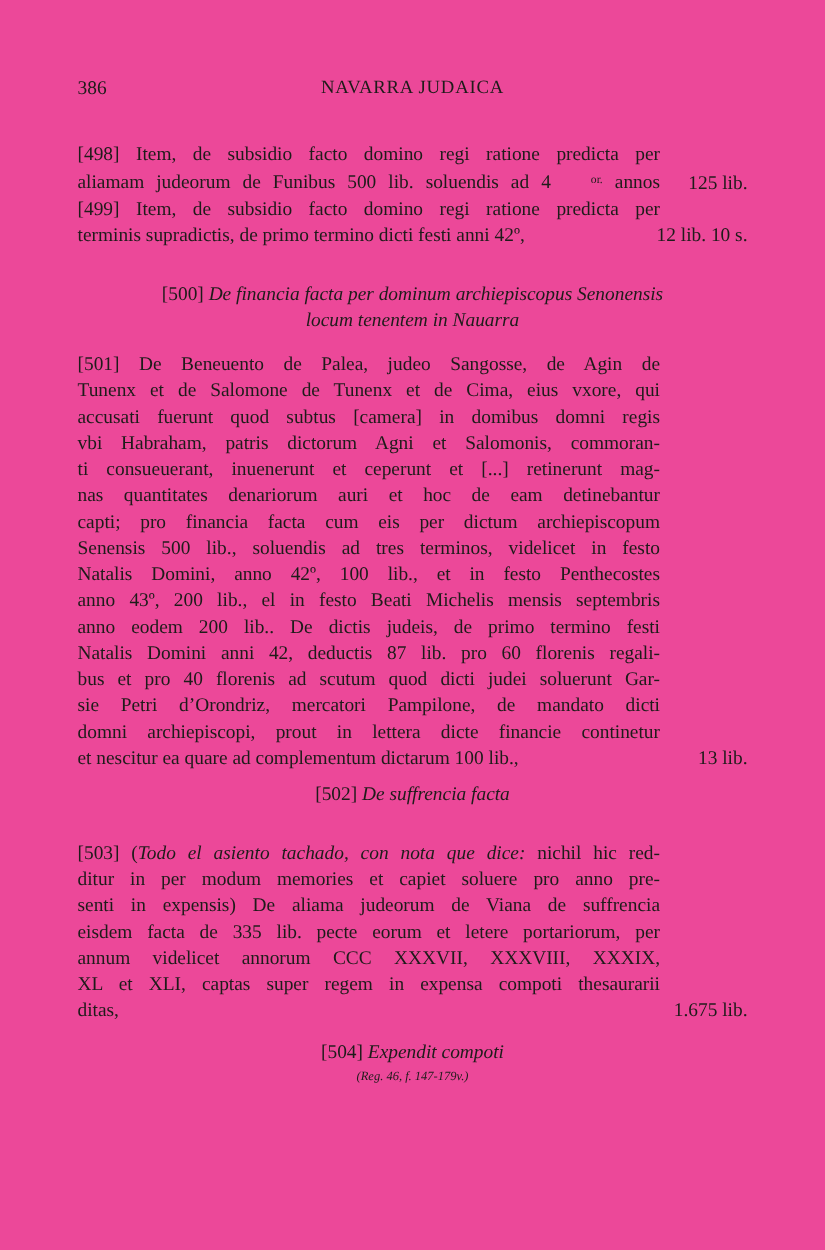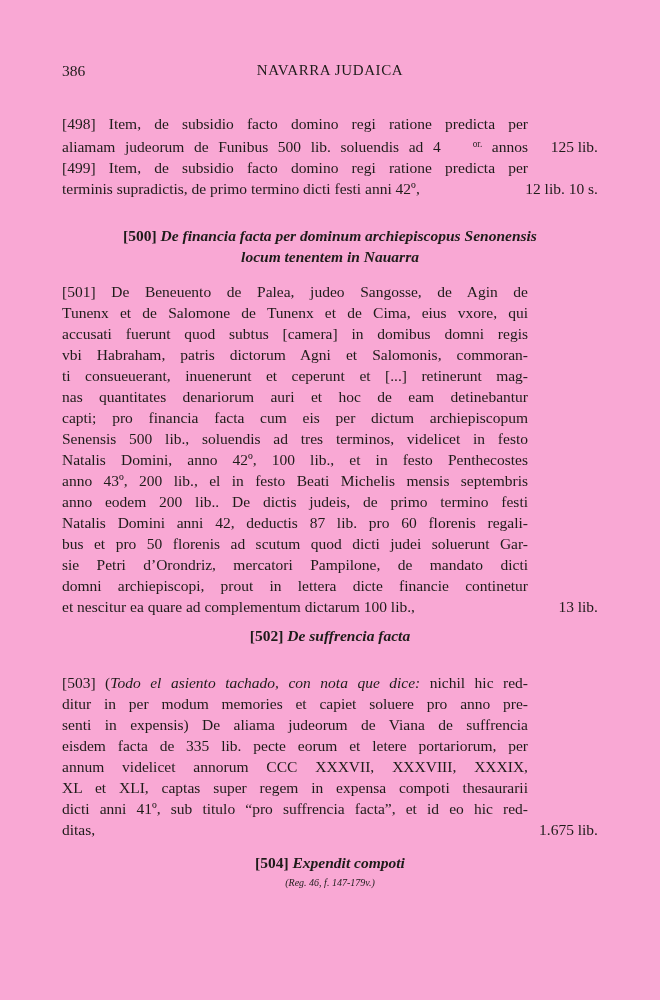--- a/index.html
+++ b/index.html
@@ -5,21 +5,21 @@
   html, body {
     margin: 0;
     padding: 0;
     background: #ffffff;
   }
   .page {
     position: relative;
     width: 660px;
     height: 1000px;
     box-sizing: border-box;
-    background: #f9a8d4;
+    background: #ec4899;
     color: #1e1c1a;
     font-family: "Liberation Serif", "DejaVu Serif", serif;
     padding: 60px 62px 0 62px;
     overflow: hidden;
   }
   .pagehead {
     position: relative;
     height: 21px;
     line-height: 21px;
   }
@@ -60,21 +60,20 @@
     font-size: 0.6em;
     vertical-align: 0.5em;
     margin-left: 32px;
   }
   .heading { width: 536px; }
   .heading .line {
     font-size: 15.5px;
     line-height: 21px;
     text-align: center;
     text-align-last: center;
-    font-weight: bold;
   }
   .source {
     text-align: center;
     font-style: italic;
     font-size: 10px;
     line-height: 20px;
   }
   #p498 { margin-top: 32px; }
   #p499 { margin-top: 0; }
   #h500 { margin-top: 26px; }
@@ -123,21 +122,21 @@
         <div class="line"><span>accusati fuerunt quod subtus [camera] in domibus domni regis</span></div>
         <div class="line"><span>vbi Habraham, patris dictorum Agni et Salomonis, commoran-</span></div>
         <div class="line"><span>ti consueuerant, inuenerunt et ceperunt et [...] retinerunt mag-</span></div>
         <div class="line"><span>nas quantitates denariorum auri et hoc de eam detinebantur</span></div>
         <div class="line"><span>capti; pro financia facta cum eis per dictum archiepiscopum</span></div>
         <div class="line"><span>Senensis 500 lib., soluendis ad tres terminos, videlicet in festo</span></div>
         <div class="line"><span>Natalis Domini, anno 42º, 100 lib., et in festo Penthecostes</span></div>
         <div class="line"><span>anno 43º, 200 lib., el in festo Beati Michelis mensis septembris</span></div>
         <div class="line"><span>anno eodem 200 lib.. De dictis judeis, de primo termino festi</span></div>
         <div class="line"><span>Natalis Domini anni 42, deductis 87 lib. pro 60 florenis regali-</span></div>
-        <div class="line"><span>bus et pro 50 florenis ad scutum quod dicti judei soluerunt Gar-</span></div>
+        <div class="line"><span>bus et pro 40 florenis ad scutum quod dicti judei soluerunt Gar-</span></div>
         <div class="line"><span>sie Petri d’Orondriz, mercatori Pampilone, de mandato dicti</span></div>
         <div class="line"><span>domni archiepiscopi, prout in lettera dicte financie continetur</span></div>
         <div class="line end"><span>et nescitur ea quare ad complementum dictarum 100 lib.,</span></div>
       </div>
     <div class="amount">13 lib.</div>
   </section>
 
   <section class="heading" id="h502">
     <div class="hlines">
         <div class="line end"><span>[502] </span><span class="it">De suffrencia facta</span></div>
@@ -145,21 +144,20 @@
   </section>
 
   <section class="entry" id="p503">
     <div class="lines">
         <div class="line"><span>[503] (</span><span class="it">Todo el asiento tachado, con nota que dice:</span><span> nichil hic red-</span></div>
         <div class="line"><span>ditur in per modum memories et capiet soluere pro anno pre-</span></div>
         <div class="line"><span>senti in expensis) De aliama judeorum de Viana de suffrencia</span></div>
         <div class="line"><span>eisdem facta de 335 lib. pecte eorum et letere portariorum, per</span></div>
         <div class="line"><span>annum videlicet annorum CCC XXXVII, XXXVIII, XXXIX,</span></div>
         <div class="line"><span>XL et XLI, captas super regem in expensa compoti thesaurarii</span></div>
-        <div class="line"><span>dicti anni 41º, sub titulo “pro suffrencia facta”, et id eo hic red-</span></div>
         <div class="line end"><span>ditas,</span></div>
       </div>
     <div class="amount">1.675 lib.</div>
   </section>
 
   <section class="heading" id="h504">
     <div class="hlines">
         <div class="line end"><span>[504] </span><span class="it">Expendit compoti</span></div>
       </div>
     <div class="source">(Reg. 46, f. 147-179v.)</div>

